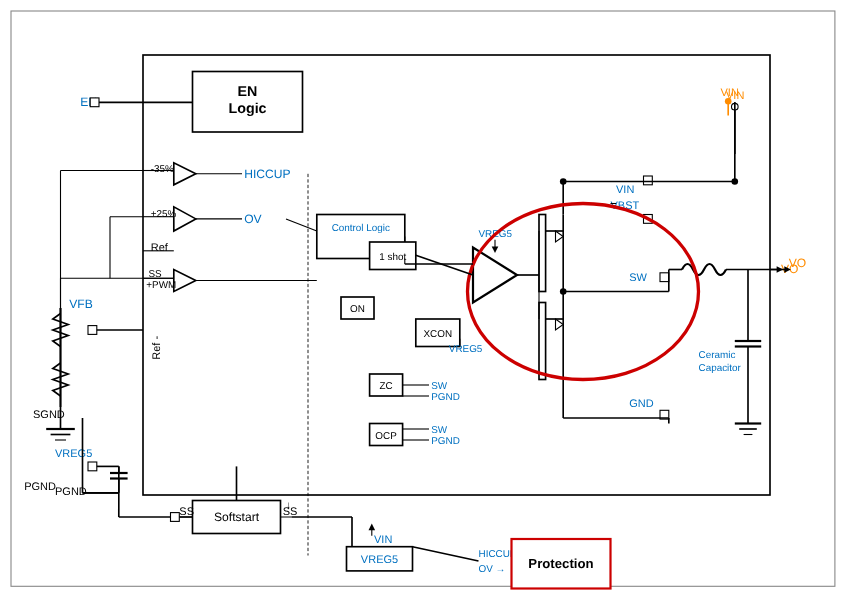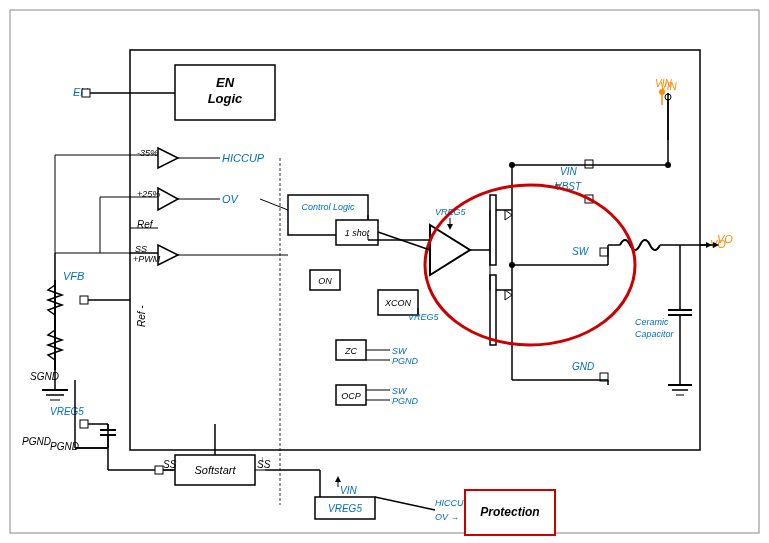--- a/index.html
+++ b/index.html
@@ -9,21 +9,20 @@
       background: #fff;
       font-family: Arial, sans-serif;
       overflow: hidden;
       position: relative;
     }
     #diagram-container {
       width: 769px;
       height: 543px;
       position: relative;
       background: #fff;
-      font-style: italic;
     }
     svg#main-diagram {
       width: 769px;
       height: 543px;
       position: absolute;
       top: 0; left: 0;
     }
   </style>
 </head>
 <body>

